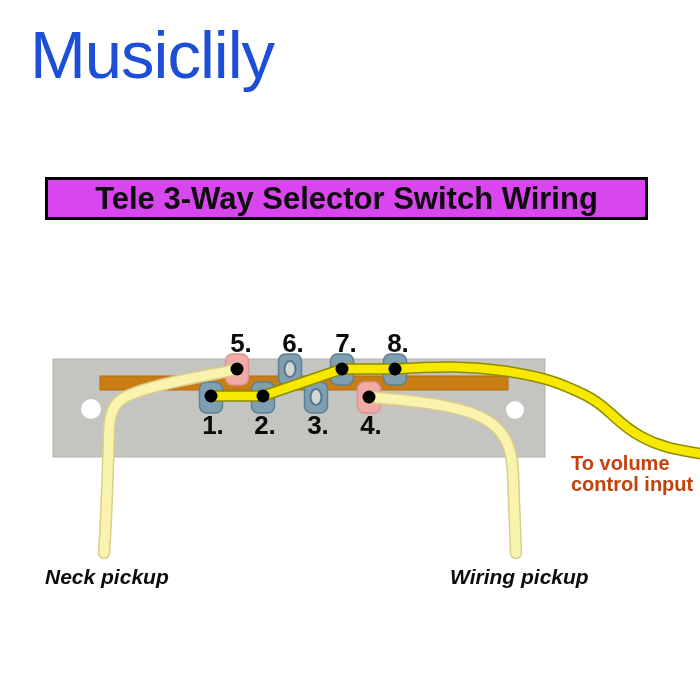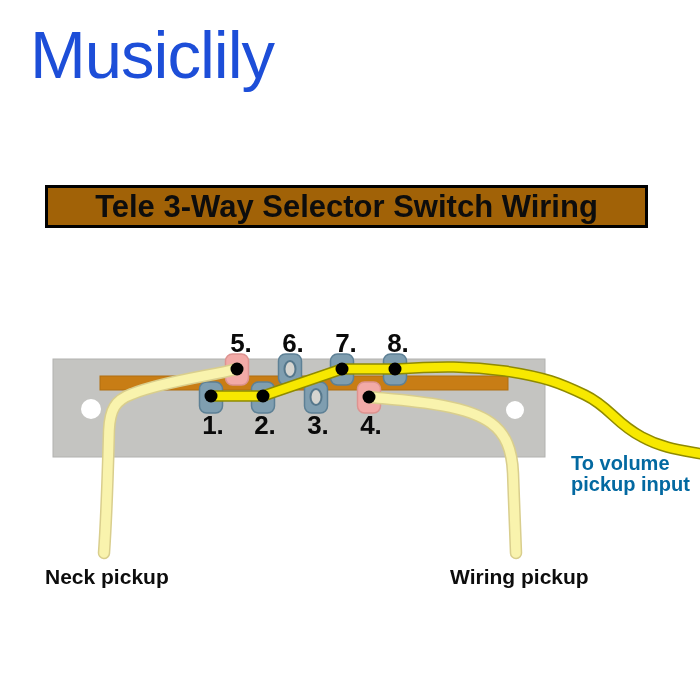--- a/index.html
+++ b/index.html
@@ -19,22 +19,21 @@
     letter-spacing: -1px;
   }
   .title-box {
     position: absolute;
     left: 45px; top: 177px;
     width: 597px; height: 37px;
     border: 3px solid #000000;
     display: flex;
     align-items: center;
     justify-content: center;
-    background: #a16207;
-    margin-top: 8px;
+    background: #d946ef;
   }
   .title-box span {
     font-size: 31px;
     font-weight: 700;
     color: #0d0d0d;
     white-space: nowrap;
   }
   .diagram-svg {
     position: absolute;
     left: 0; top: 0;
@@ -49,27 +48,28 @@
     line-height: 1;
     white-space: nowrap;
   }
   .txt-label {
     position: absolute;
     font-size: 21px;
     font-weight: 700;
     color: #0d0d0d;
     line-height: 1.05;
     white-space: nowrap;
+    font-style: italic;
   }
   .volume-label {
     position: absolute;
     left: 571px; top: 453px;
     font-size: 20px;
     font-weight: 700;
-    color: #0369a1;
+    color: #c2410c;
     line-height: 21px;
     white-space: nowrap;
   }
 </style>
 </head>
 <body>
 
 <div class="brand">Musiclily</div>
 
 <div class="title-box">
@@ -126,14 +126,14 @@
 
 <div class="num-label" style="left:213px; top:412px;">1.</div>
 <div class="num-label" style="left:265px; top:412px;">2.</div>
 <div class="num-label" style="left:318px; top:412px;">3.</div>
 <div class="num-label" style="left:371px; top:412px;">4.</div>
 
 <div class="txt-label" style="left:45px; top:566px;">Neck pickup</div>
 <div class="txt-label" style="left:450px; top:566px;">Wiring pickup</div>
 <div class="volume-label">
   <div>To volume</div>
-  <div>pickup input</div>
+  <div>control input</div>
 </div>
 
 </body></html>

